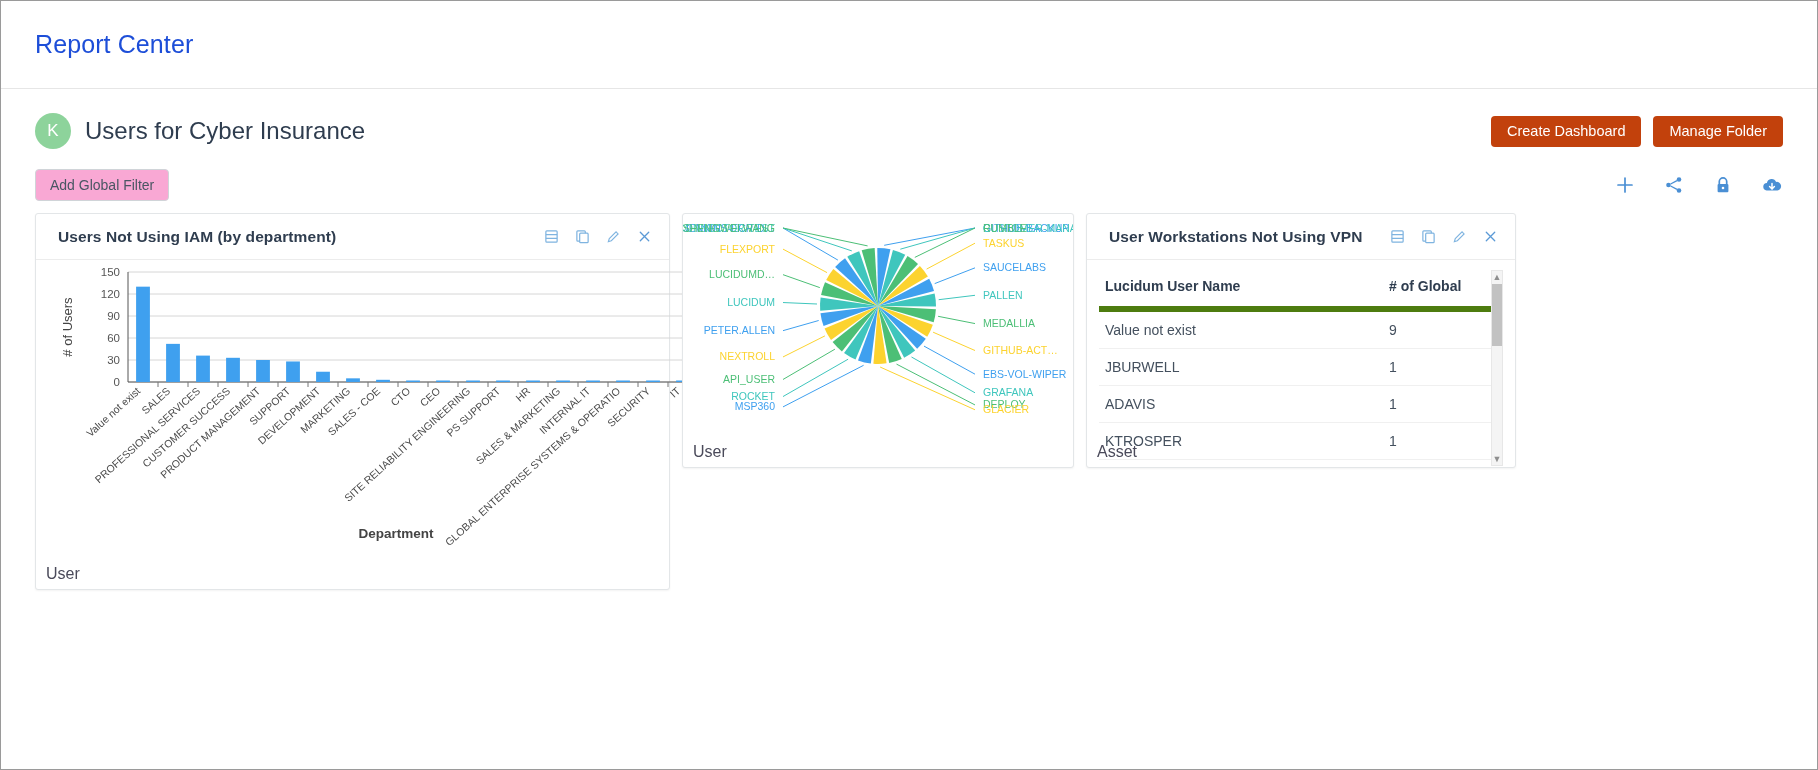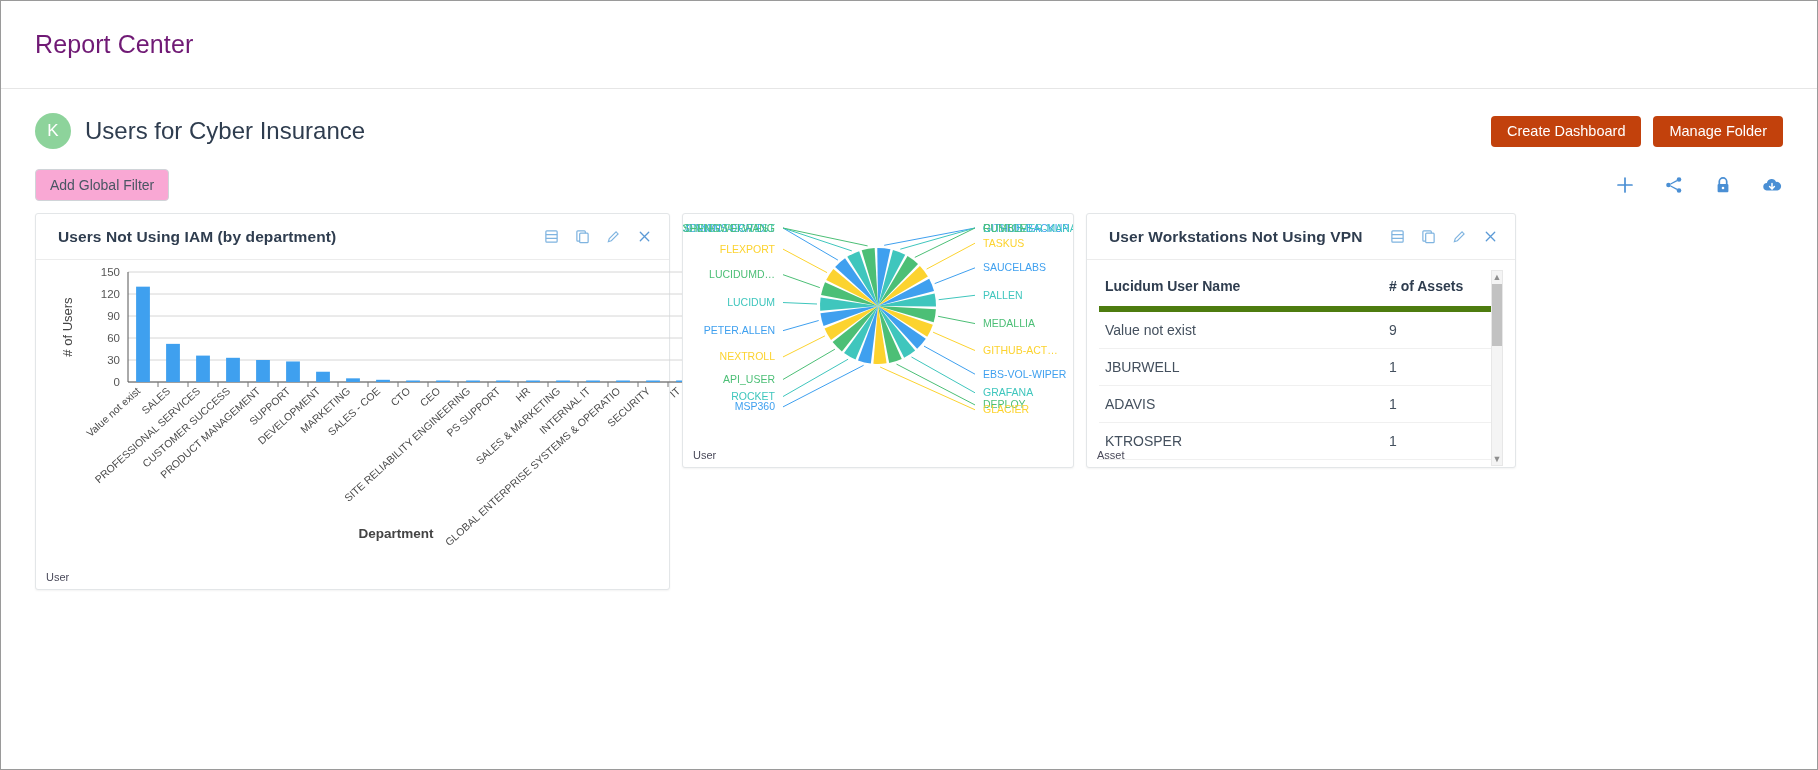--- a/index.html
+++ b/index.html
@@ -18,21 +18,21 @@
 
   
   .topbar {
     height: 88px;
     border-bottom: 1px solid #e6e6e6;
     display: flex; align-items: center;
     padding: 0 34px;
   }
   .topbar-title {
     font-size: 25px;
-    color: #701a75;
+    color: #1d4ed8;
     font-weight: 400;
     letter-spacing: .1px;
   }
 
   
   .title-row {
     display: flex; align-items: center;
     padding: 22px 34px 0 34px;
     height: 62px;
   }
@@ -124,21 +124,21 @@
   .ci {
     width: 17px; height: 17px;
     color: #7fb4e0;
     display: flex; align-items: center; justify-content: center;
     cursor: pointer;
   }
   .ci svg { display: block; }
   .card-footer {
     position: absolute;
     left: 10px; bottom: 6px;
-    font-size: 11px;
+    font-size: 16px;
     color: #4a4a5a;
   }
 
   
   #card-bar { width: 635px; height: 377px; }
   .bar-body { position: relative; width: 100%; height: 330px; }
   #barSvg { position: absolute; left: 0; top: 0; }
 
   
   #card-pie { width: 392px; height: 255px; }
@@ -452,21 +452,21 @@
                 <path d="M3.5 3.5l9 9M12.5 3.5l-9 9" stroke="currentColor" stroke-width="1.4" stroke-linecap="round"></path>
               </svg>
           </div>
         </div>
       </div>
       <div class="table-body">
         <table class="tbl">
           <thead>
             <tr>
               <th>Lucidum User Name</th>
-              <th class="col2"># of Assets</th>
+              <th class="col2"># of Global</th>
             </tr>
           </thead>
           <tbody id="tblBody">
               <tr>
                 <td>Value not exist</td>
                 <td class="col2">9</td>
               </tr>
               <tr>
                 <td>JBURWELL</td>
                 <td class="col2">1</td>

